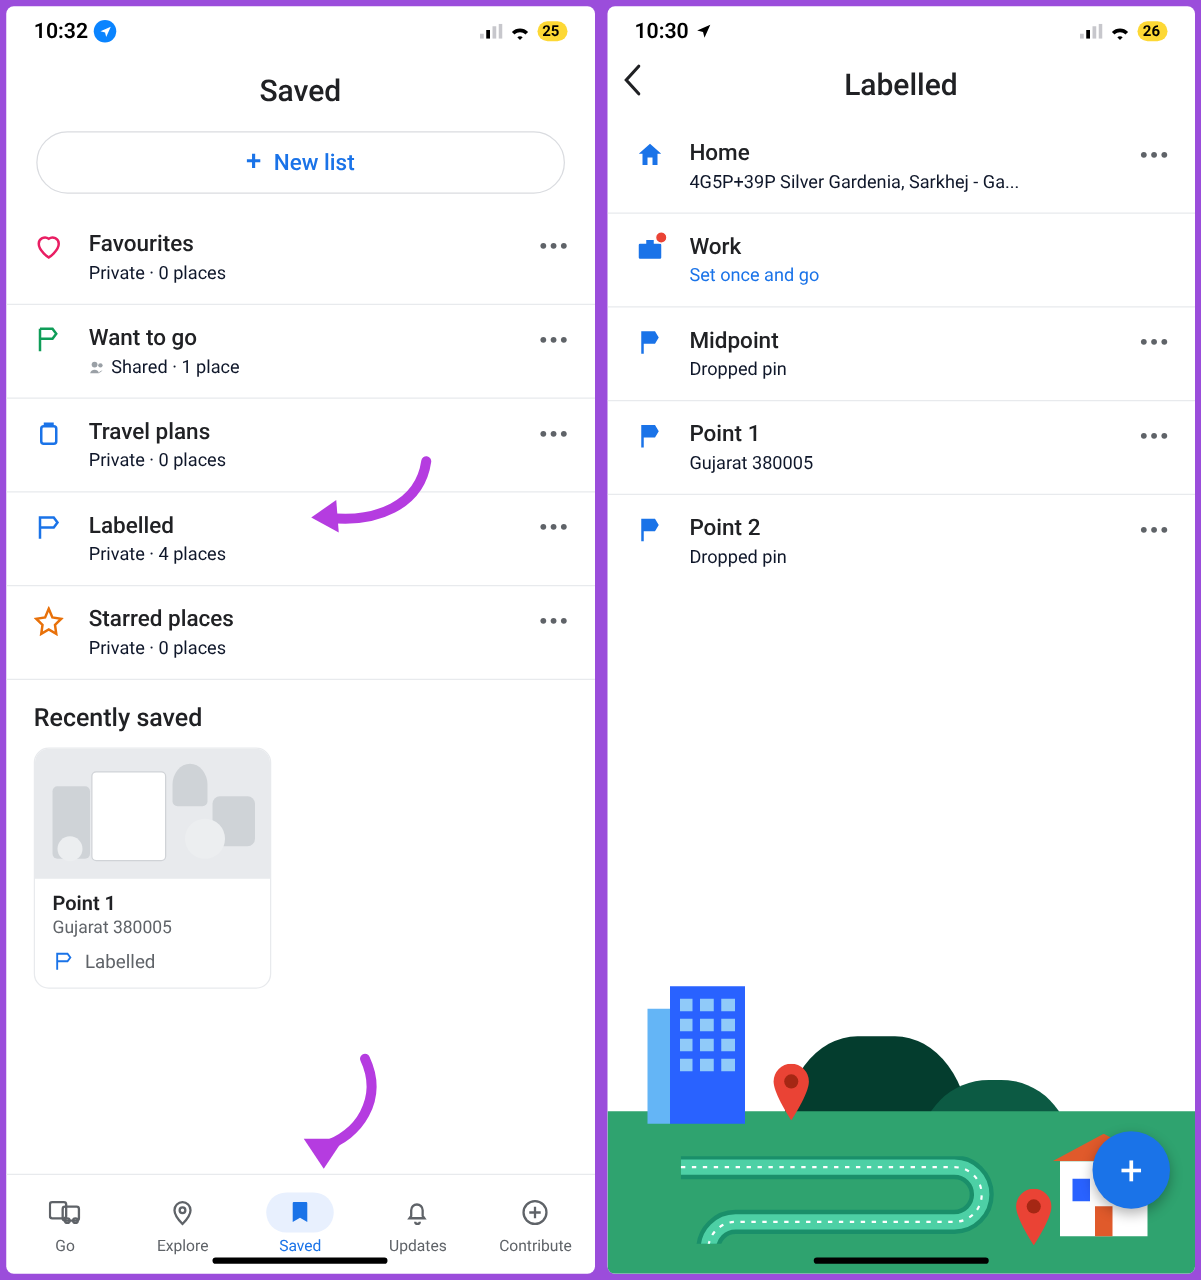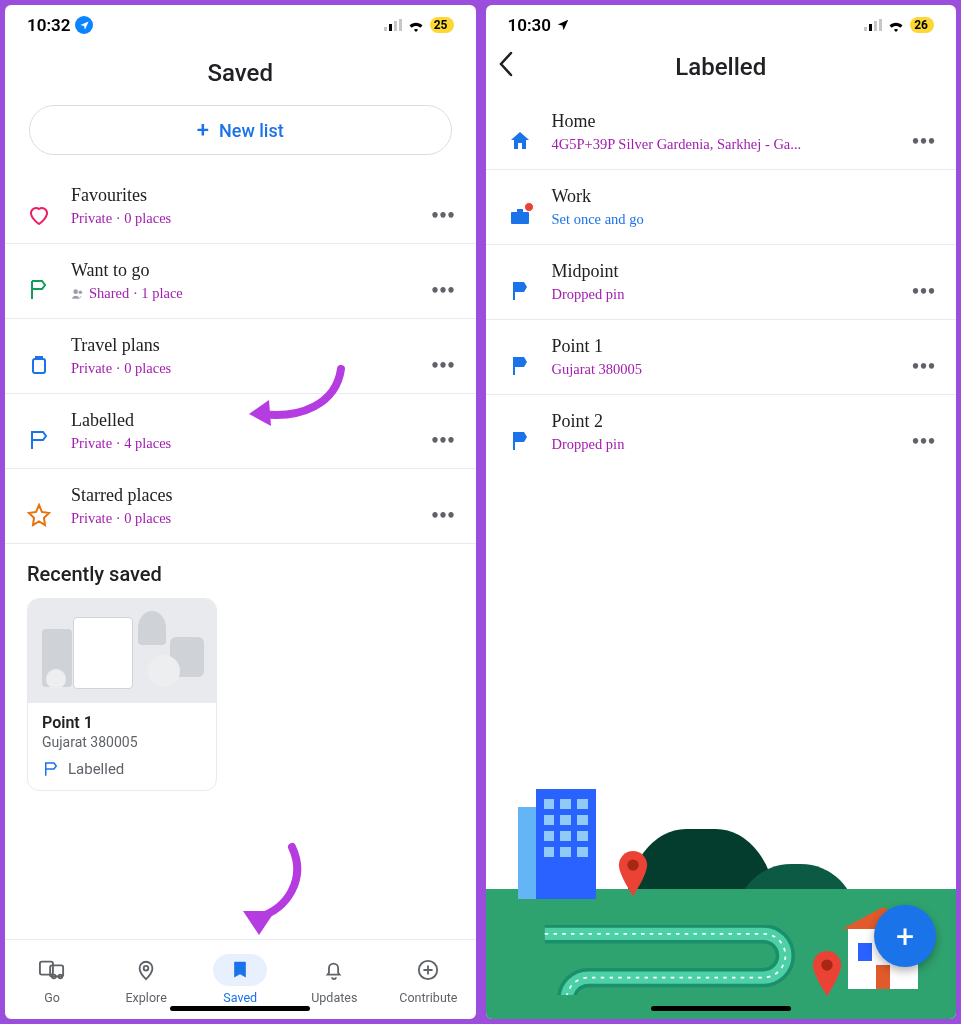--- a/index.html
+++ b/index.html
@@ -52,28 +52,28 @@
   .back-chevron { width: 36px; font-size: 26px; color: #202124; }
   .header-center { flex: 1; text-align: center; font-size: 24px; font-weight: 500; color: #202124; margin-left: -36px;}
   .new-list-btn {
     margin: 0 24px 14px; border: 1px solid #dadce0; border-radius: 30px;
     height: 50px; display: flex; align-items: center; justify-content: center;
     gap: 10px; color: #1a73e8; font-size: 18px; font-weight: 500;
   }
   .plus-icon { font-size: 22px; line-height: 1; }
   .list-container { flex: 1; overflow: hidden; display:flex; flex-direction:column; }
   .list-row {
-    display: flex; align-items: flex-end; padding: 16px 20px 16px 22px;
-    border-bottom: 1px solid #e8eaed; position: relative; font-family: Liberation Serif, serif;
+    display: flex; align-items: flex-start; padding: 16px 20px 16px 22px;
+    border-bottom: 1px solid #e8eaed; position: relative;
   }
   .list-row:last-child { border-bottom: none; }
   .row-icon { width: 44px; display:flex; align-items:center; }
   .row-text { flex: 1; }
   .row-title { font-size: 18px; color: #202124; font-weight: 500; }
-  .row-sub { font-size: 14.5px; color: #a21caf; margin-top: 4px; display:flex; align-items:center; gap:4px;}
+  .row-sub { font-size: 14.5px; color: #0f172a; margin-top: 4px; display:flex; align-items:center; gap:4px;}
   .row-sub.blue { color:#1a73e8; }
   .more-dots { color: #5f6368; font-size: 20px; letter-spacing: 1px; font-weight:700; }
   .section-title { font-size: 20px; font-weight: 500; color: #202124; padding: 18px 22px 12px; }
   .recent-card {
     margin: 0 22px; width: 190px; border: 1px solid #e8eaed; border-radius: 12px;
     overflow: hidden; background: #fff;
   }
   .recent-thumb {
     height: 104px; background: #e8eaed;
     position: relative;

